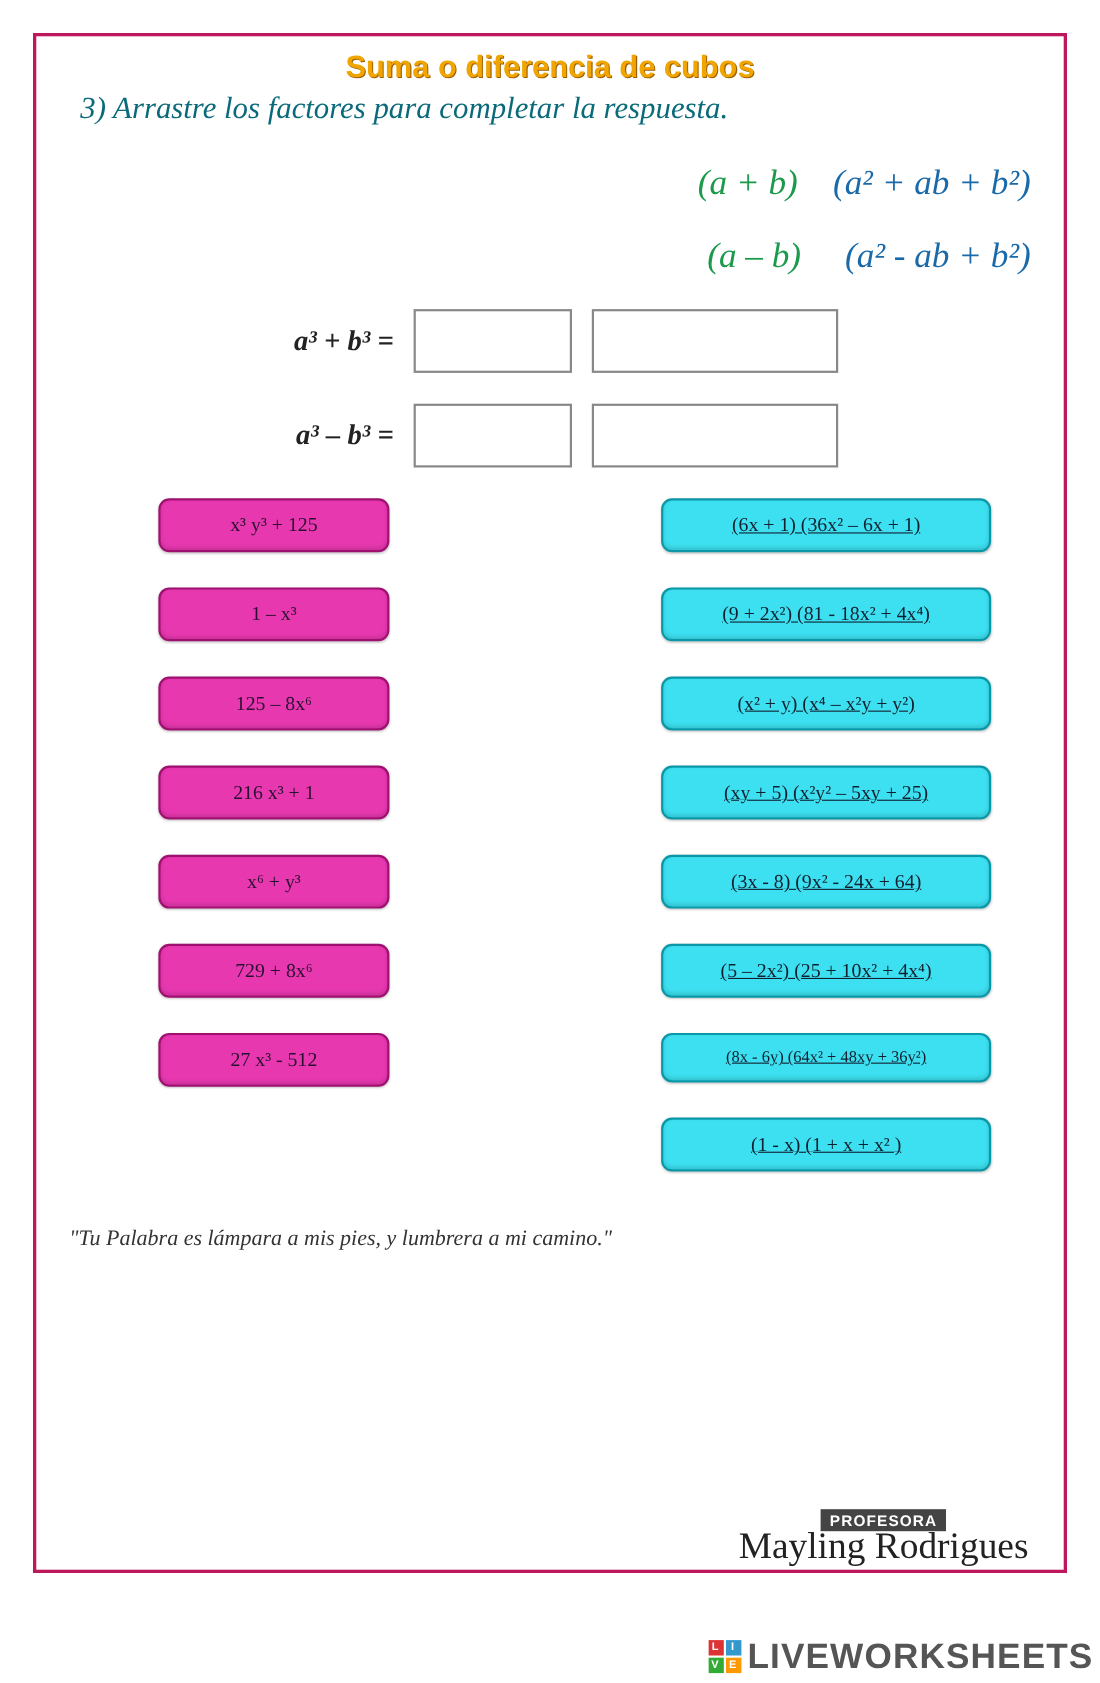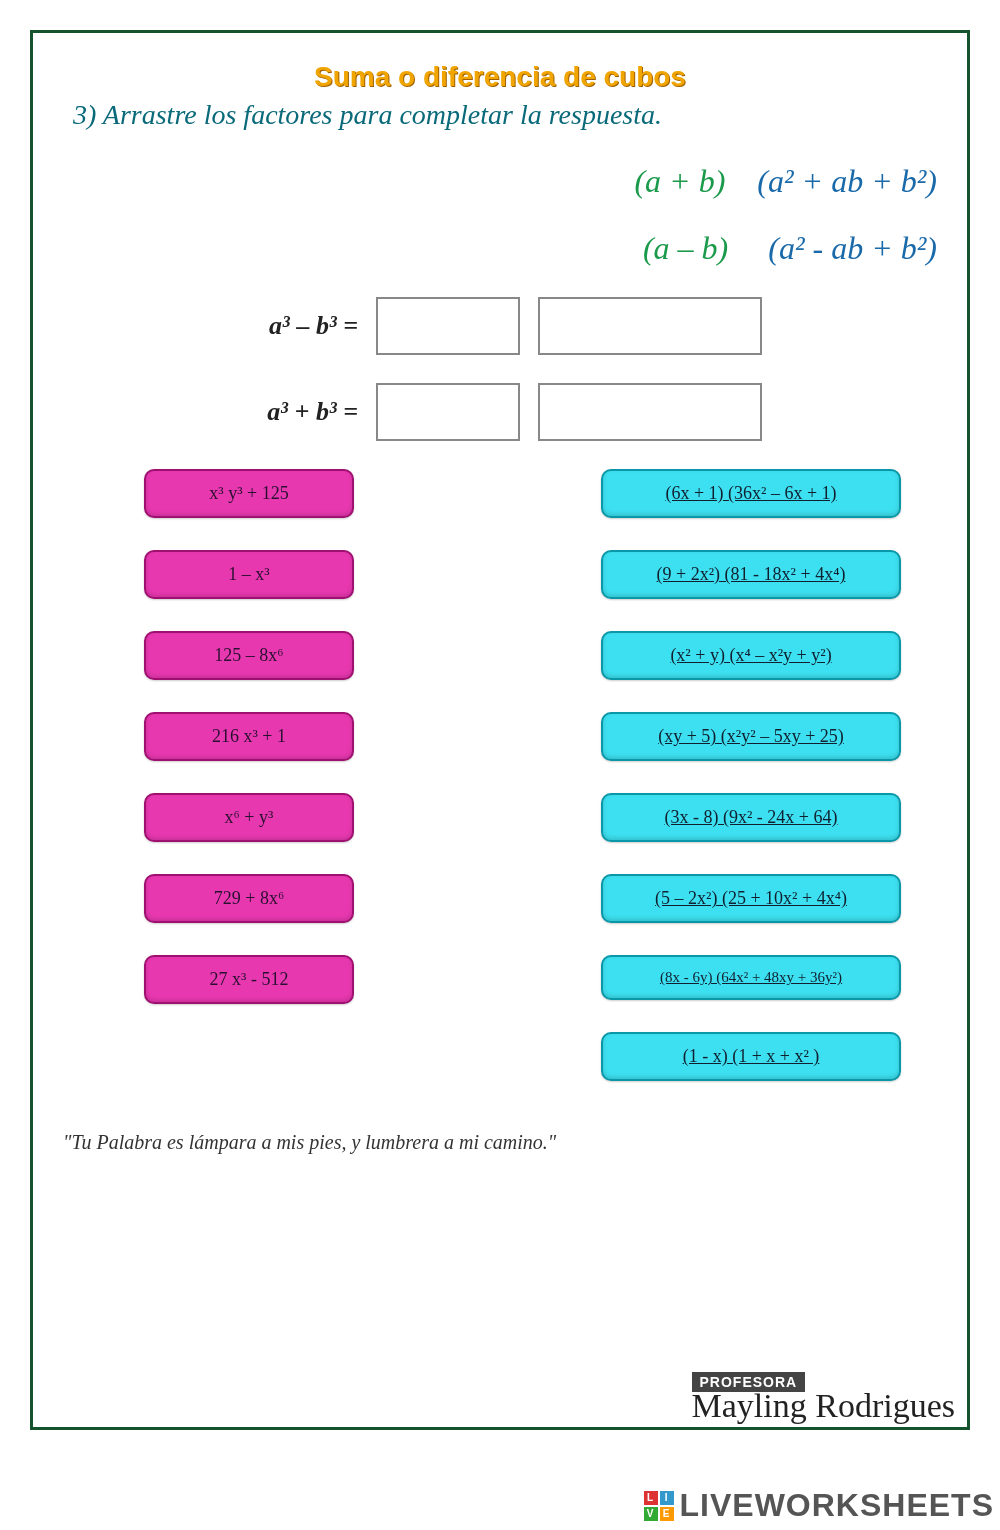--- a/index.html
+++ b/index.html
@@ -3,23 +3,23 @@
 <meta charset="utf-8">
 <style>
   body {
     margin: 0;
     padding: 0;
     font-family: Georgia, 'Times New Roman', serif;
     background: #fff;
     width: 1000px;
   }
   .page {
-    border: 3px solid #14532d;
+    border: 3px solid #be185d;
     margin: 30px;
-    padding: 28px 30px 10px 30px;
+    padding: 12px 30px 10px 30px;
     min-height: 1400px;
     position: relative;
     box-sizing: border-box;
   }
   .title {
     text-align: center;
     font-family: 'Comic Sans MS', cursive, sans-serif;
     font-size: 28px;
     font-weight: bold;
     color: #f0a500;
@@ -107,23 +107,23 @@
   }
   .footer-quote {
     font-style: italic;
     font-family: 'Brush Script MT', cursive;
     font-size: 20px;
     color: #333;
     margin-top: 50px;
   }
   .signature {
     position: absolute;
-    right: 12px;
+    right: 32px;
     bottom: 6px;
-    text-align: left;
+    text-align: center;
   }
   .prof-badge {
     display: inline-block;
     background: #444;
     color: #fff;
     font-family: Arial, sans-serif;
     font-weight: bold;
     font-size: 14px;
     padding: 2px 8px;
     letter-spacing: 1px;
@@ -178,27 +178,27 @@
     <span class="blue">(a² + ab + b²)</span>
   </div>
 
   <div class="formula-row">
     <span class="green">(a – b)</span>
     &nbsp;&nbsp;&nbsp;
     <span class="blue">(a² -  ab + b²)</span>
   </div>
 
   <div class="answer-block">
-    <span class="answer-label">a³ – b³ =</span>
+    <span class="answer-label">a³ + b³ =</span>
     <span class="dropzone dz-small"></span>
     <span class="dropzone dz-large"></span>
   </div>
 
   <div class="answer-block">
-    <span class="answer-label">a³ + b³ =</span>
+    <span class="answer-label">a³ – b³ =</span>
     <span class="dropzone dz-small"></span>
     <span class="dropzone dz-large"></span>
   </div>
 
 
   <div class="match-area">
     <div class="match-col">
       <div class="pill pill-magenta">x³ y³ + 125</div>
       <div class="pill pill-magenta">1 – x³</div>
       <div class="pill pill-magenta">125 – 8x⁶</div>

